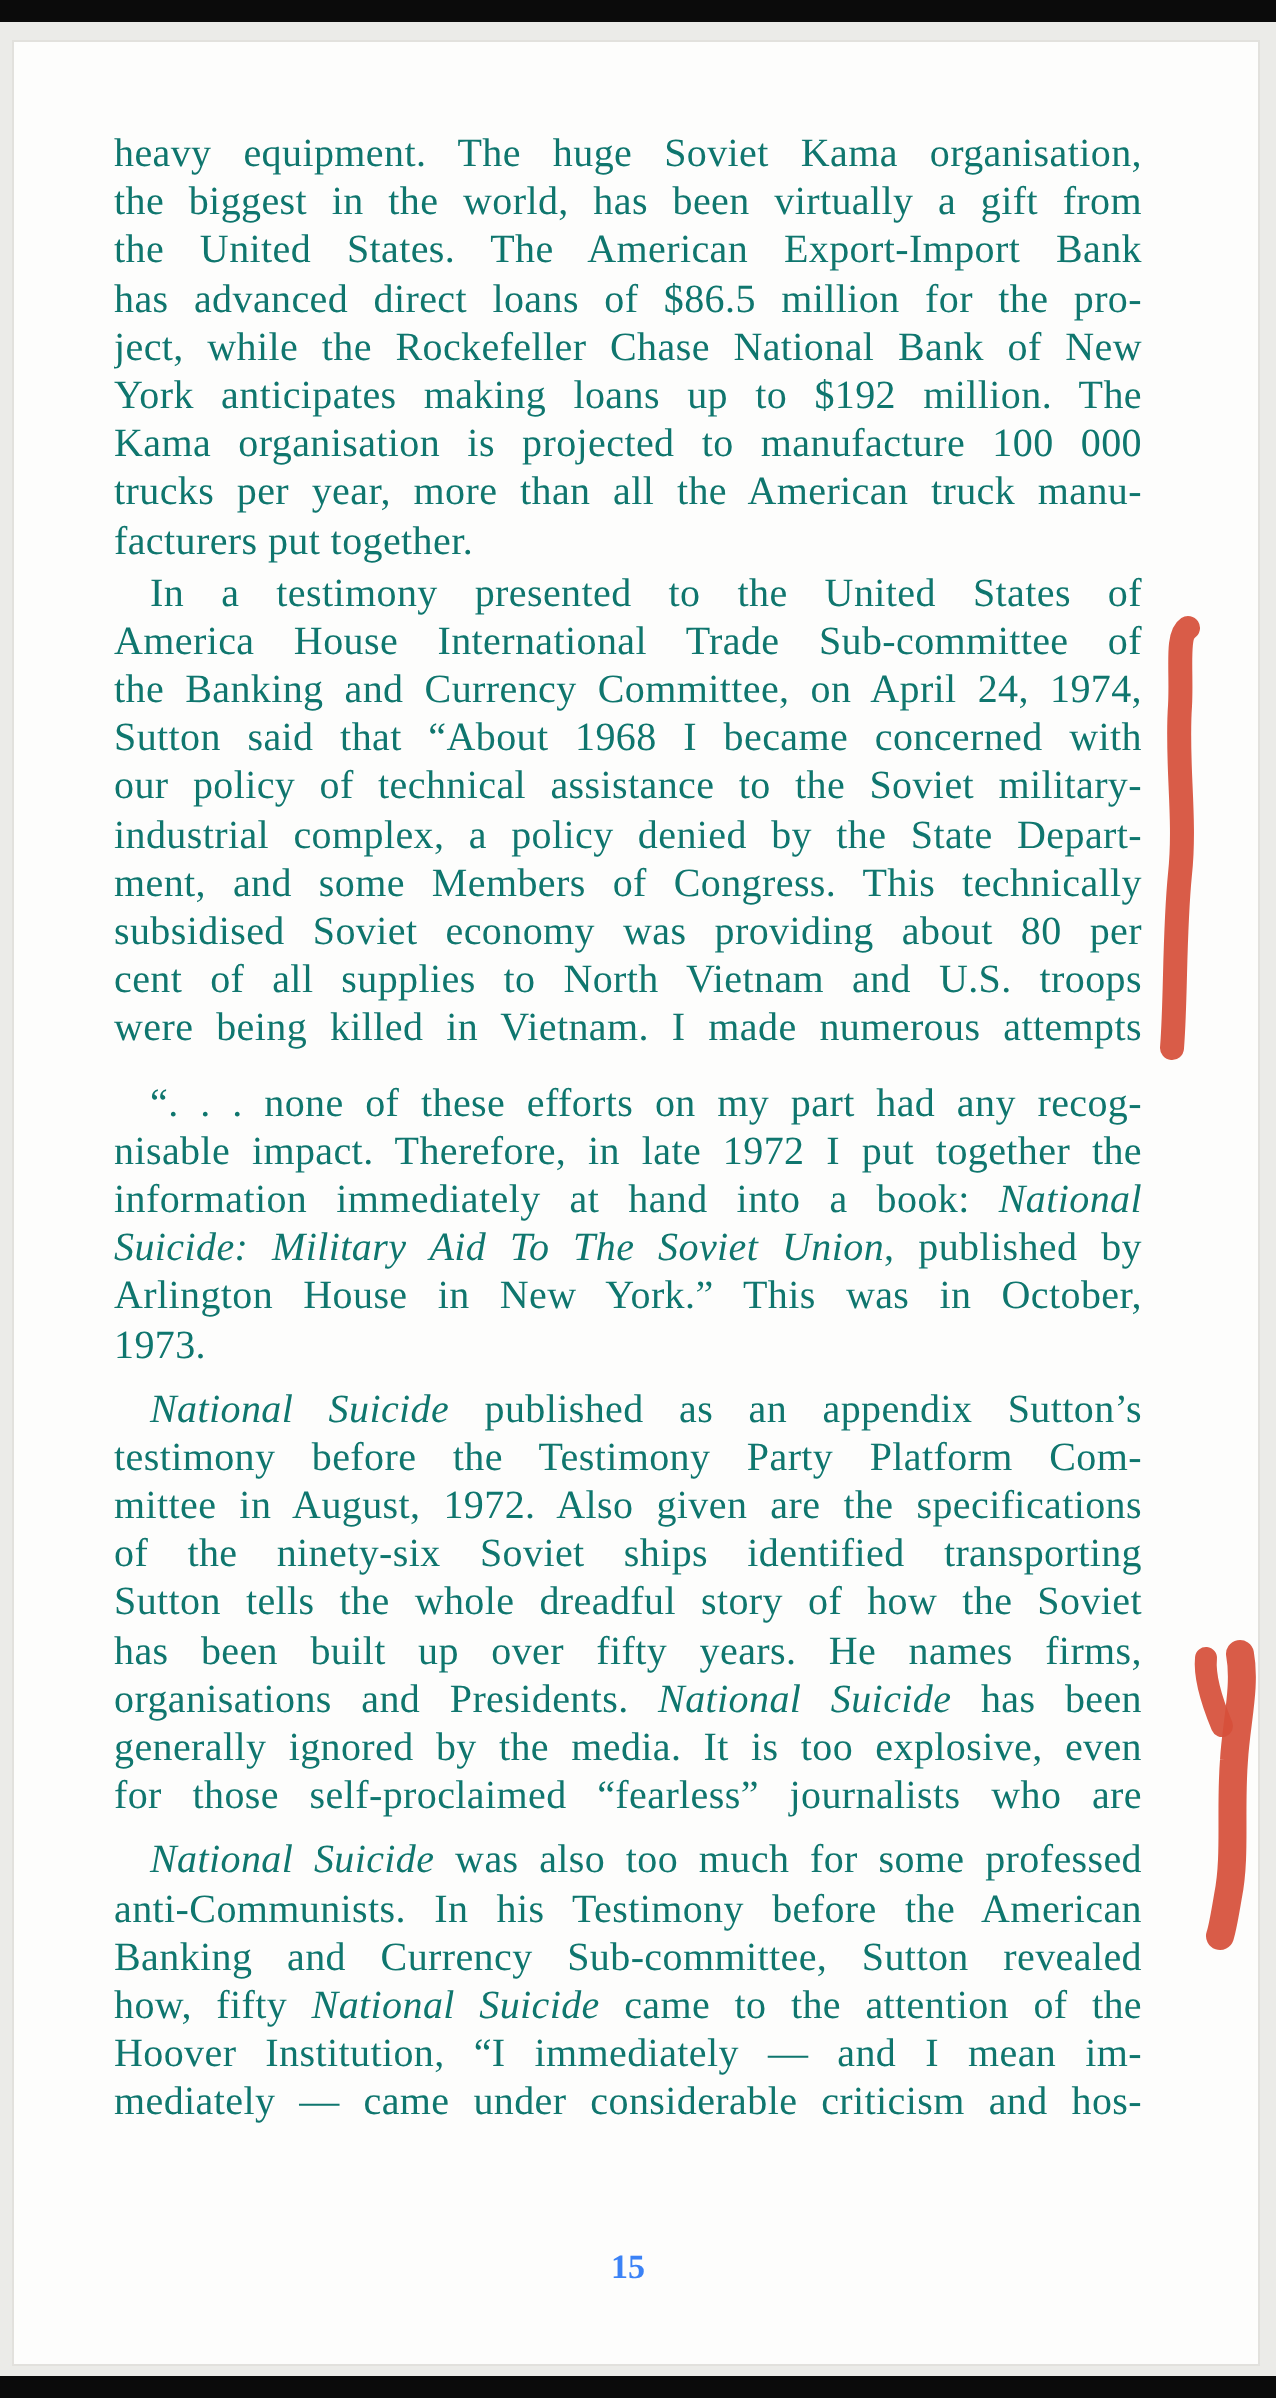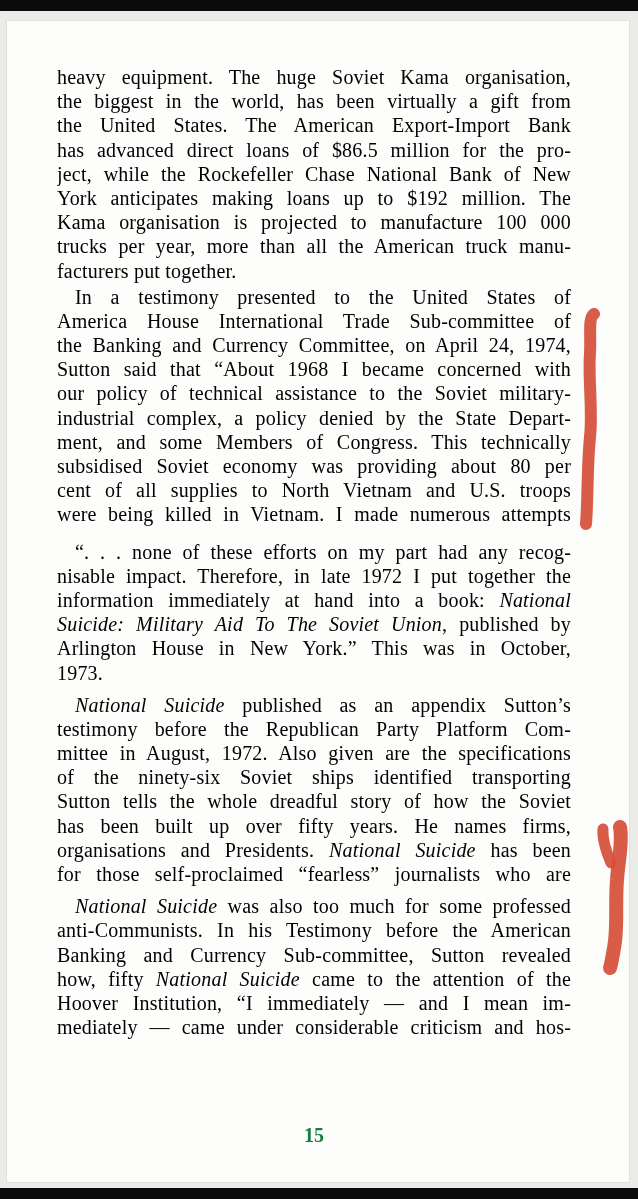--- a/index.html
+++ b/index.html
@@ -34,42 +34,42 @@
     border: 1px solid #e2e1dd;
     box-sizing: border-box;
   }
   .page-text {
     position: absolute;
     left: 50px;
     top: 44px;
     width: 514px;
     font-size: 20px;
     line-height: 24.2px;
-    color: #000000;
+    color: #0f766e;
     letter-spacing: 0.2px;
   }
   .para { margin: 0; }
   .line {
     text-align: justify;
     text-align-last: justify;
     height: 24.2px;
     overflow: hidden;
   }
   .line.end { text-align-last: left; }
   .line.ind { text-indent: 18px; }
   .it { font-style: italic; }
   .page-number {
     position: absolute;
     left: 50px;
     top: 1103px;
     width: 514px;
     text-align: center;
-    font-size: 20px;
+    font-size: 17px;
     font-weight: bold;
-    color: #15803d;
+    color: #3b82f6;
   }
   .marker-overlay {
     position: absolute;
     left: 0;
     top: 0;
     pointer-events: none;
   }
   .marker-overlay path {
     fill: none;
     stroke-linecap: round;
@@ -112,26 +112,27 @@
         <div class="para" style="margin-top: 13px;">
           <div class="line ind"><span>“. . . none of these efforts on my part had any recog-</span></div>
           <div class="line"><span>nisable impact. Therefore, in late 1972 I put together the</span></div>
           <div class="line"><span>information immediately at hand into a book: </span><span class="it">National</span></div>
           <div class="line"><span class="it">Suicide: Military Aid To The Soviet Union</span><span>, published by</span></div>
           <div class="line"><span>Arlington House in New York.” This was in October,</span></div>
           <div class="line end"><span>1973.</span></div>
         </div>
         <div class="para" style="margin-top: 8px;">
           <div class="line ind"><span class="it">National Suicide</span><span> published as an appendix Sutton’s</span></div>
-          <div class="line"><span>testimony before the Republican Party Platform Com-</span></div>
+          <div class="line"><span>testimony before the Testimony Party Platform Com-</span></div>
           <div class="line"><span>mittee in August, 1972. Also given are the specifications</span></div>
           <div class="line"><span>of the ninety-six Soviet ships identified transporting</span></div>
           <div class="line"><span>Sutton tells the whole dreadful story of how the Soviet</span></div>
           <div class="line"><span>has been built up over fifty years. He names firms,</span></div>
           <div class="line"><span>organisations and Presidents. </span><span class="it">National Suicide</span><span> has been</span></div>
+          <div class="line"><span>generally ignored by the media. It is too explosive, even</span></div>
           <div class="line"><span>for those self-proclaimed “fearless” journalists who are</span></div>
         </div>
         <div class="para" style="margin-top: 8px;">
           <div class="line ind"><span class="it">National Suicide</span><span> was also too much for some professed</span></div>
           <div class="line"><span>anti-Communists. In his Testimony before the American</span></div>
           <div class="line"><span>Banking and Currency Sub-committee, Sutton revealed</span></div>
           <div class="line"><span>how, fifty </span><span class="it">National Suicide</span><span> came to the attention of the</span></div>
           <div class="line"><span>Hoover Institution, “I immediately — and I mean im-</span></div>
           <div class="line"><span>mediately — came under considerable criticism and hos-</span></div>
         </div>

